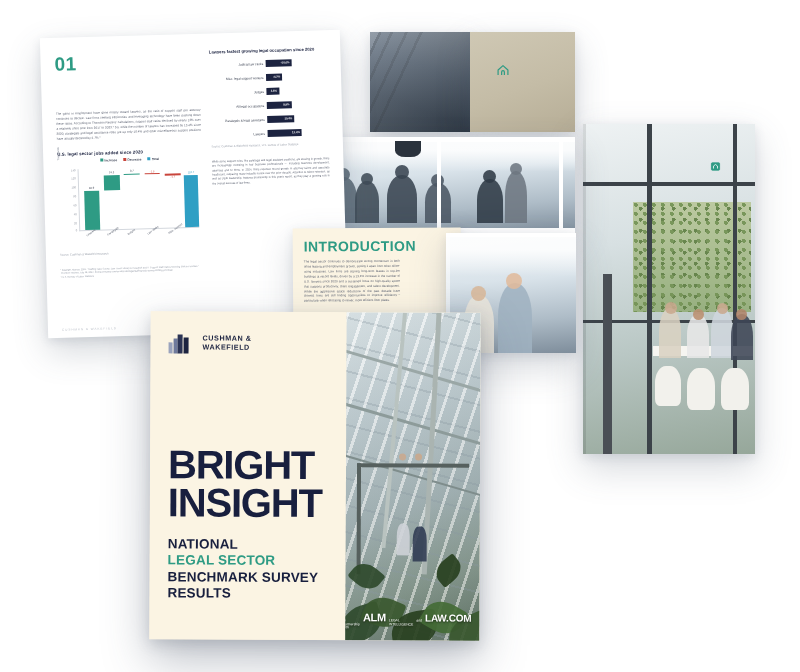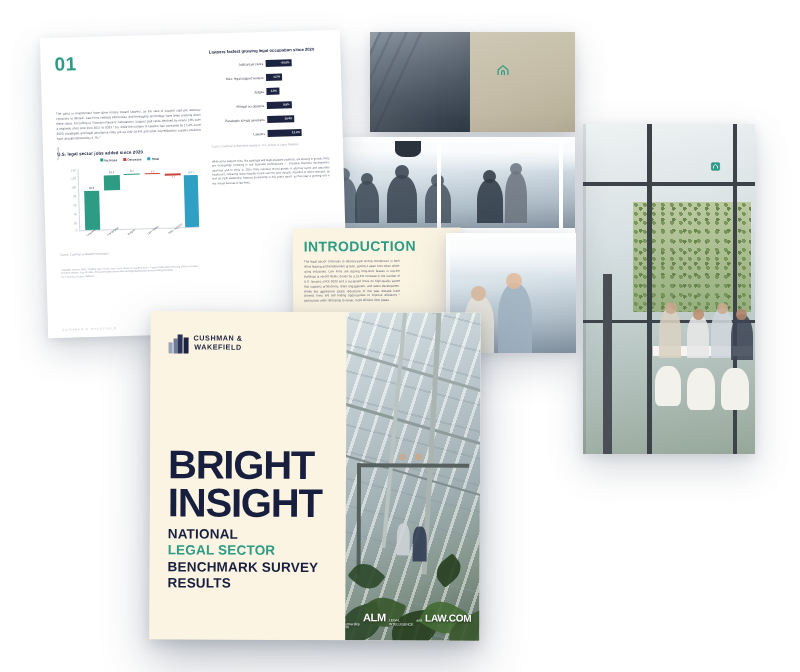--- a/index.html
+++ b/index.html
@@ -118,32 +118,32 @@
 
   
   #cover{
     left:150px; top:312px; width:330px; height:328px;
     background:#fbf4e3;
     transform: rotate(.25deg);
   }
   .cover-left{ position:absolute; left:0; top:0; bottom:0; width:60%; background:#fbf4e3; padding:22px 18px; }
   .cover-right{ position:absolute; right:0; top:0; bottom:0; width:40.5%; overflow:hidden; }
 
-  .cw-logo{ display:flex; align-items:center; gap:5px;text-align:center; }
+  .cw-logo{ display:flex; align-items:center; gap:14px; }
   .cw-mark{ width:20px; height:20px; position:relative; }
   .cw-mark i{ position:absolute; bottom:0; display:block; background:#1c2340; }
   .cw-mark i.b1{ left:0; width:4px; height:11px; background:#9aa3bd; }
   .cw-mark i.b2{ left:4.5px; width:4px; height:15px; background:#6f7a9c; }
   .cw-mark i.b3{ left:9px; width:5px; height:19px; background:#2b3354; }
   .cw-mark i.b4{ left:14.5px; width:5.5px; height:16px; background:#1c2340; }
   .cw-text{ font-size:7.2px; font-weight:700; line-height:1.22; color:#1c2340; letter-spacing:.55px; }
 
   .cv-year{ color:#2e9b84; font-size:31px; font-weight:800; letter-spacing:-.5px; line-height:1; }
   .cv-title{ color:#181f3e; font-size:40px; font-weight:800; letter-spacing:-1.2px; line-height:.96; }
-  .cv-sub{ font-size:13.5px; font-weight:700; line-height:1.22; letter-spacing:.2px; color:#181f3e; margin-top:4px; }
+  .cv-sub{ font-size:13.5px; font-weight:700; line-height:1.22; letter-spacing:.2px; color:#181f3e; margin-top:14px; }
   .cv-sub .teal{ color:#2e9b84; }
 
   .partner{ position:absolute; right:8px; bottom:10px; display:flex; align-items:baseline; gap:3px;
             color:#ffffff; font-size:5.4px; text-shadow:0 1px 2px rgba(0,0,0,.55); }
   .partner .big{ font-size:11px; font-weight:800; letter-spacing:-.3px; }
   .partner .mid{ font-size:10px; font-weight:700; letter-spacing:-.2px; }
   .partner .sm{ font-size:3.4px; line-height:1.05; }
 
   
   #intro-block{

